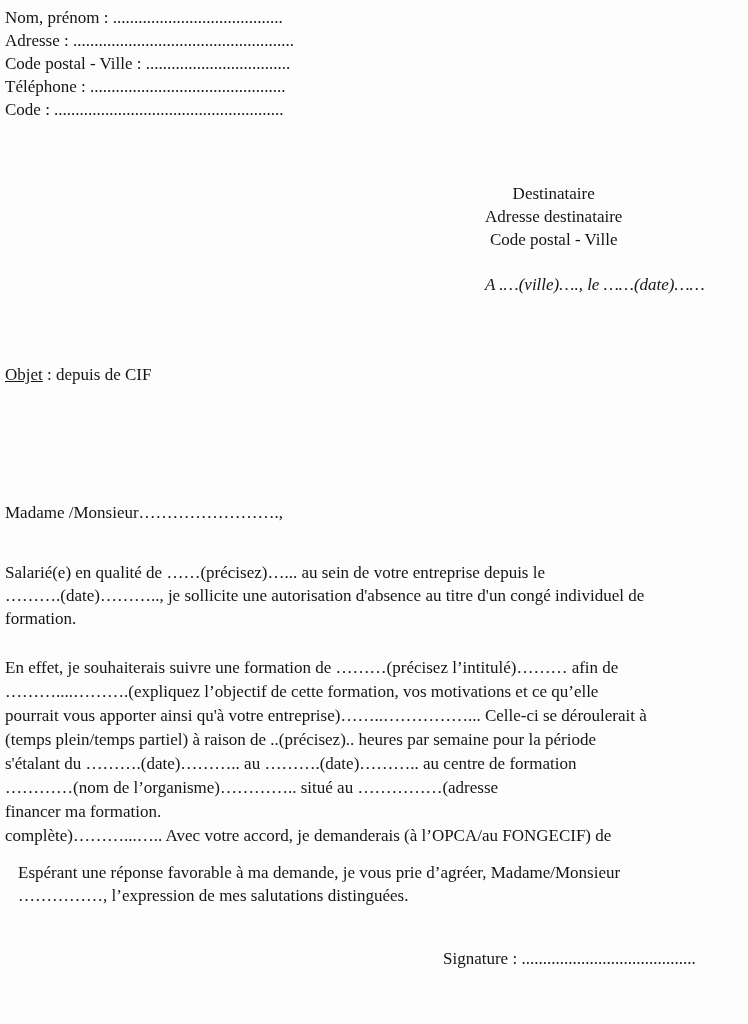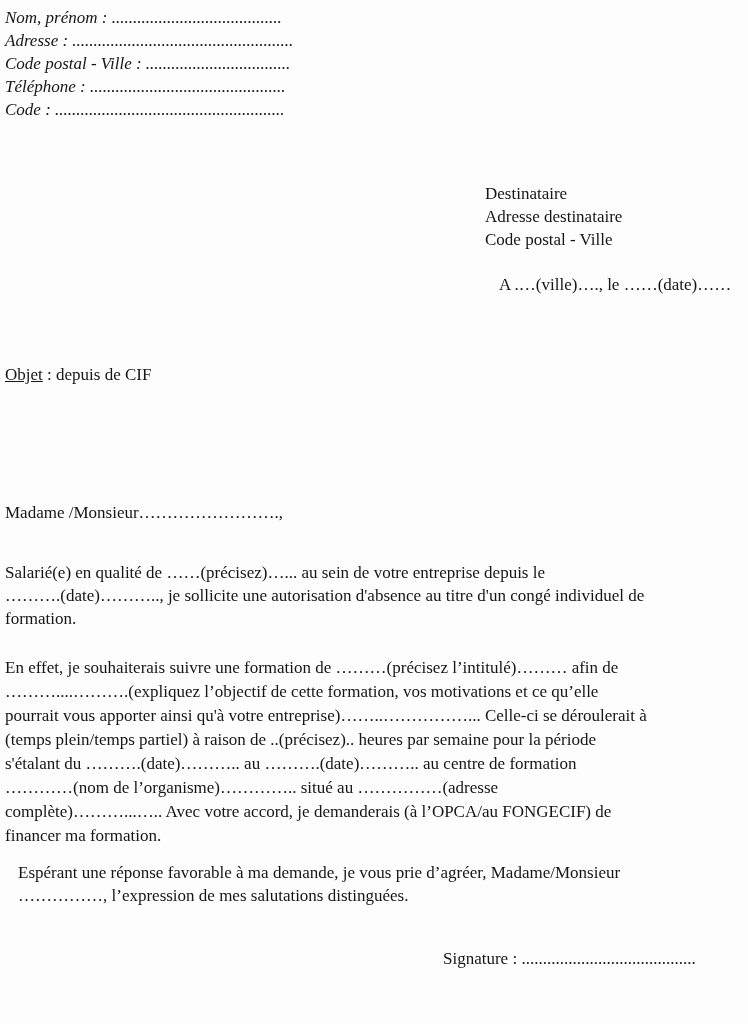--- a/index.html
+++ b/index.html
@@ -8,23 +8,23 @@
     width: 748px;
     height: 1024px;
     background: #fdfdfd;
     color: #151515;
     font-family: "Liberation Serif", "DejaVu Serif", serif;
     font-size: 17px;
     line-height: 23px;
     overflow: hidden;
   }
   .block { position: absolute; }
-  .sender    { left: 5px;  top: 6px; font-style: italic; }
-  .recipient { left: 485px; top: 182px; }
-  .dateline  { left: 499px; top: 273px; }
+  .sender    { left: 5px;  top: 6px; }
+  .recipient { left: 485px; top: 182px; text-align: center; }
+  .dateline  { left: 485px; top: 273px; font-style: italic; }
   .subject   { left: 5px;  top: 363px; }
   .salutation{ left: 5px;  top: 501px; }
   .para-1    { left: 5px;  top: 561px; width: 742px; }
   .para-2    { left: 5px;  top: 656px; width: 742px; line-height: 24px; }
   .para-3    { left: 18px;  top: 861px; width: 742px; }
   .signature { left: 443px; top: 947px; }
   .u { text-decoration: underline; }
   .line { white-space: nowrap; }
 </style>
 </head>
@@ -60,22 +60,22 @@
     <div>formation.</div>
   </div>
 
   <div class="block para-2">
     <div>En effet, je souhaiterais suivre une formation de ………(précisez l’intitulé)……… afin de</div>
     <div>………....……….(expliquez l’objectif de cette formation, vos motivations et ce qu’elle</div>
     <div>pourrait vous apporter ainsi qu'à votre entreprise)……..……………... Celle-ci se déroulerait à</div>
     <div>(temps plein/temps partiel) à raison de ..(précisez).. heures par semaine pour la période</div>
     <div>s'étalant du ……….(date)……….. au ……….(date)……….. au centre de formation</div>
     <div>…………(nom de l’organisme)………….. situé au ……………(adresse</div>
+    <div>financer ma formation.</div>
     <div>complète)………...….. Avec votre accord, je demanderais (à l’OPCA/au FONGECIF) de</div>
-    <div>financer ma formation.</div>
   </div>
 
   <div class="block para-3">
     <div>Espérant une réponse favorable à ma demande, je vous prie d’agréer, Madame/Monsieur</div>
     <div>……………, l’expression de mes salutations distinguées.</div>
   </div>
 
   <div class="block signature line">Signature : .........................................</div>
 
 </div>

